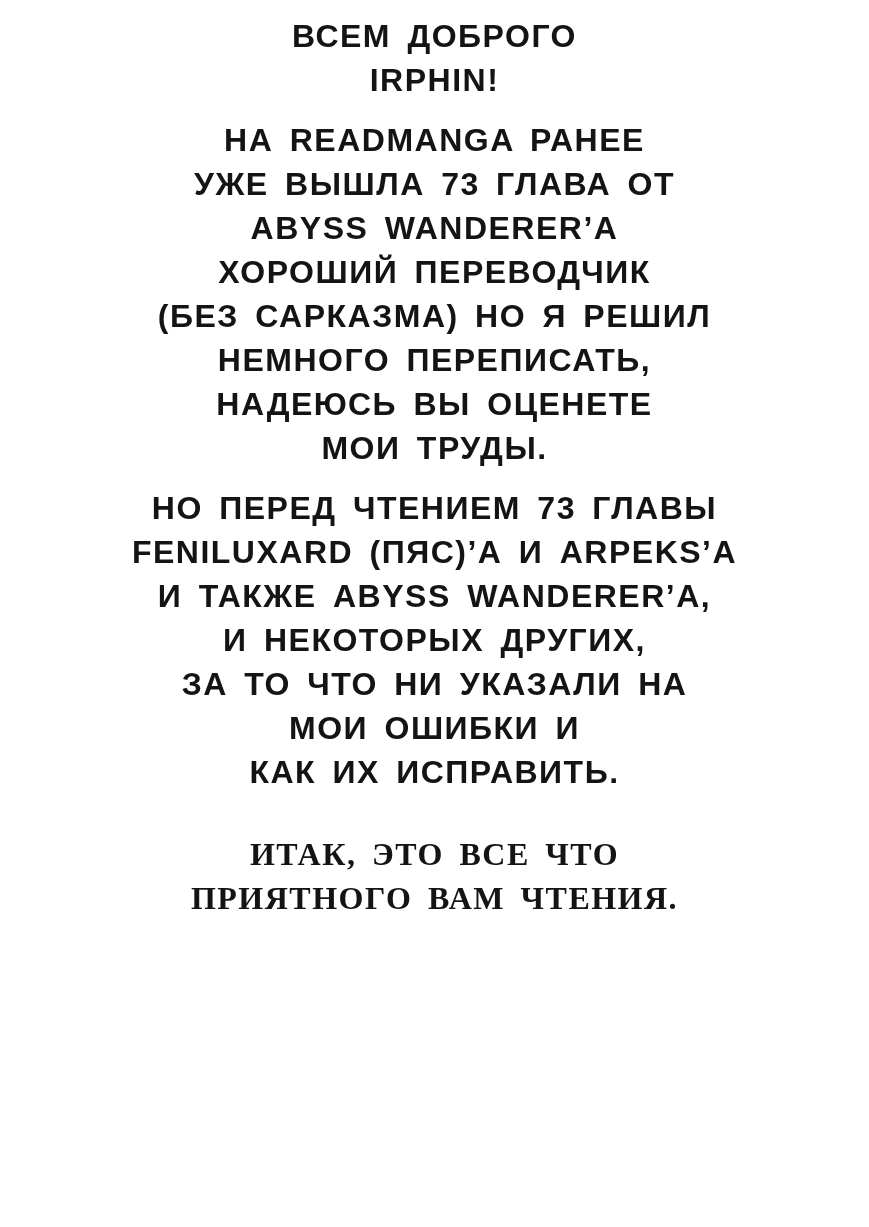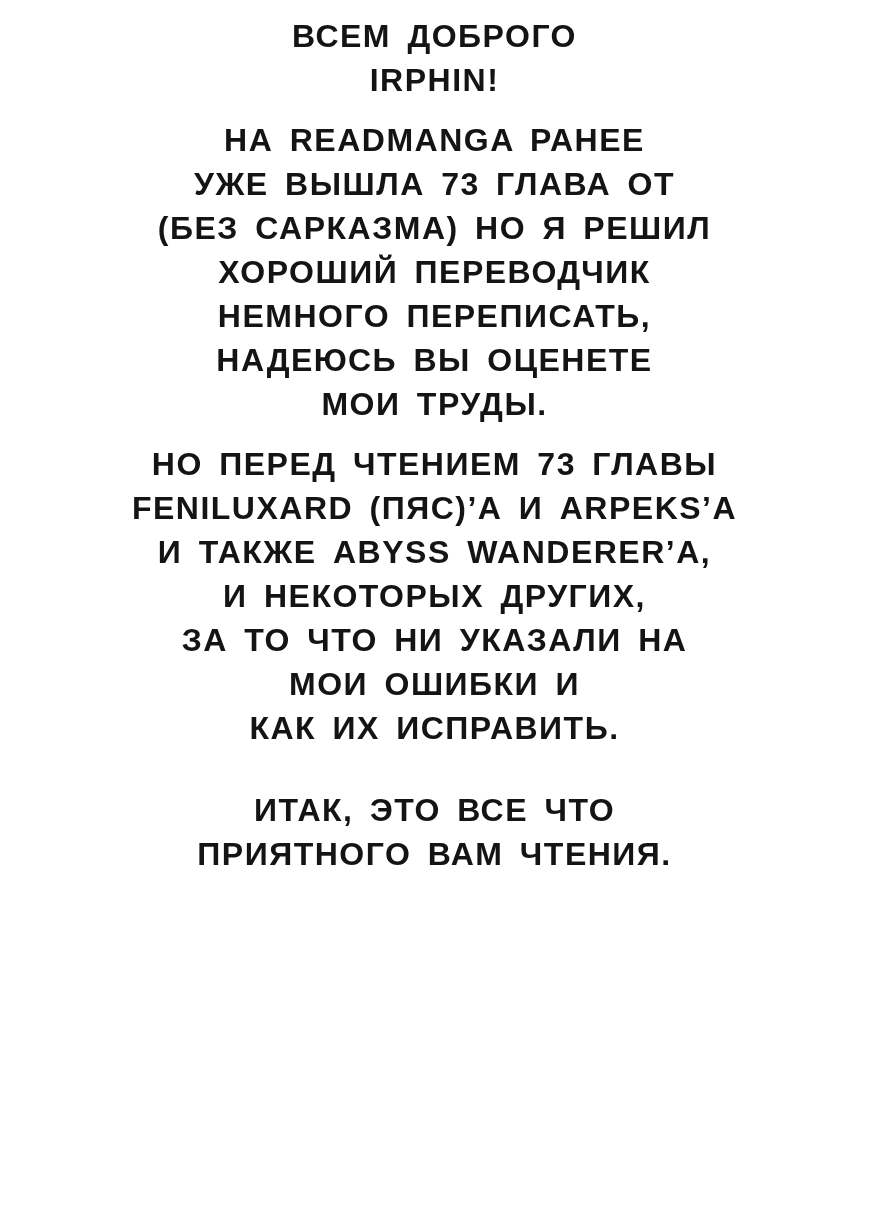--- a/index.html
+++ b/index.html
@@ -19,20 +19,21 @@
     font-weight: bold;
     color: #141414;
     text-align: center;
     -webkit-font-smoothing: antialiased;
   }
   .para {
     margin: 0 0 16px 0;
   }
   .para-final {
     margin-top: 38px;
+    font-family: Liberation Serif, serif;
   }
   .line {
     font-size: 32px;
     line-height: 44px;
     letter-spacing: 1.5px;
     word-spacing: 6px;
     white-space: nowrap;
     text-transform: uppercase;
   }
 </style>
@@ -42,22 +43,23 @@
 <div class="page">
 
   <div class="para">
     <div class="line">ВСЕМ ДОБРОГО</div>
     <div class="line">IRPHIN!</div>
   </div>
 
   <div class="para">
     <div class="line">НА READMANGA РАНЕЕ</div>
     <div class="line">УЖЕ ВЫШЛА 73 ГЛАВА ОТ</div>
+    <div class="line">ABYSS WANDERER’А</div>
+    <div class="line">ХОРОШИЙ ПЕРЕВОДЧИК</div>
     <div class="line">(БЕЗ САРКАЗМА) НО Я РЕШИЛ</div>
-    <div class="line">ХОРОШИЙ ПЕРЕВОДЧИК</div>
     <div class="line">НЕМНОГО ПЕРЕПИСАТЬ,</div>
     <div class="line">НАДЕЮСЬ ВЫ ОЦЕНЕТЕ</div>
     <div class="line">МОИ ТРУДЫ.</div>
   </div>
 
   <div class="para">
     <div class="line">НО ПЕРЕД ЧТЕНИЕМ 73 ГЛАВЫ</div>
     <div class="line">FENILUXARD (ПЯС)’А И ARPEKS’А</div>
     <div class="line">И ТАКЖЕ ABYSS WANDERER’А,</div>
     <div class="line">И НЕКОТОРЫХ ДРУГИХ,</div>

